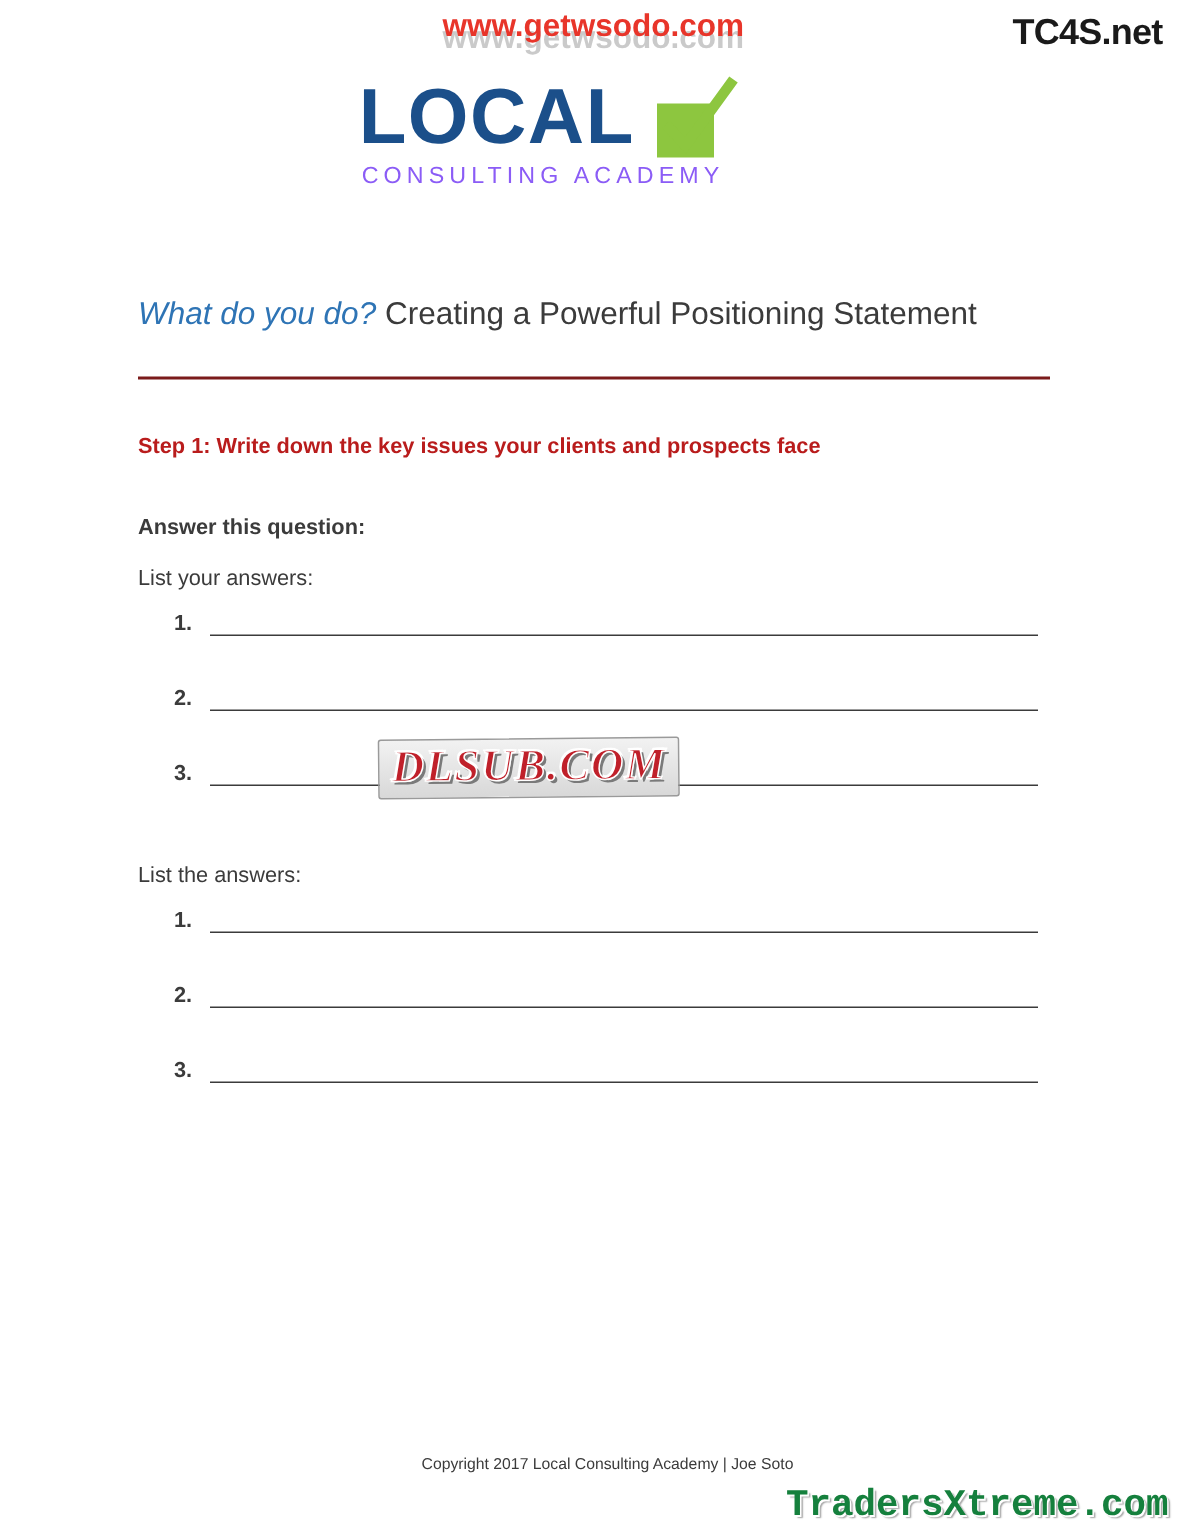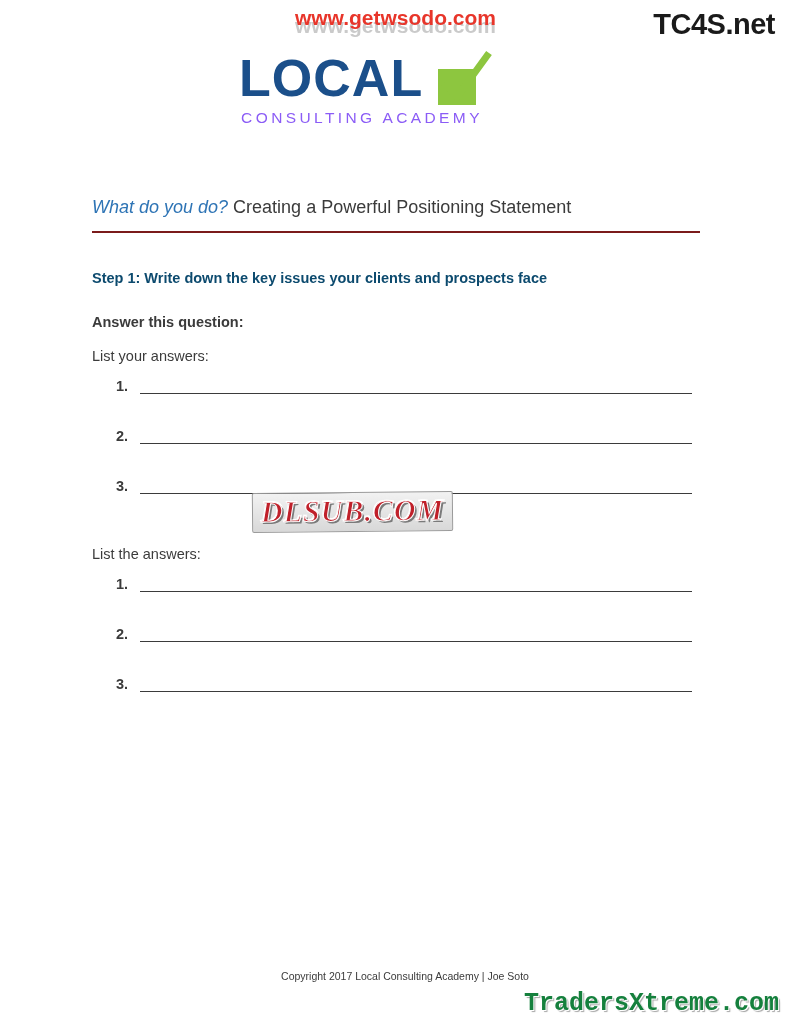--- a/index.html
+++ b/index.html
@@ -42,21 +42,21 @@
     color: #b9b9b9;
     opacity: .75;
     z-index: 29;
     pointer-events: none;
   }
   .wm-tc4s {
     position: absolute;
     top: 8px;
     right: 16px;
     font-family: "Liberation Sans", sans-serif;
-    font-size: 29px;
+    font-size: 24px;
     font-weight: bold;
     color: #1a1a1a;
     letter-spacing: -0.5px;
     z-index: 30;
     pointer-events: none;
   }
   .wm-dlsub {
     position: absolute;
     top: 492px;
     left: 252px;
@@ -137,41 +137,41 @@
 
   
   .doc {
     position: absolute;
     left: 92px;
     top: 196px;
     width: 608px;
     z-index: 5;
   }
   .title-line {
-    font-size: 18px;
+    font-size: 21px;
     color: #3b3b3b;
     line-height: 1.3;
-    margin: 0 0 12px 0;
+    margin: 0 0 28px 0;
   }
   .title-line .em {
     color: #2e74b5;
     font-style: italic;
   }
   .title-rule {
     height: 2px;
     background: #7b1b1b;
     width: 608px;
     margin: 0 0 34px 0;
   }
   .step-head {
     font-size: 14.5px;
     font-weight: bold;
-    color: #0c4a6e;
+    color: #b91c1c;
     line-height: 1.55;
-    margin: 0 0 24px 0;
+    margin: 0 0 34px 0;
   }
   .sub-head {
     font-size: 14.5px;
     font-weight: bold;
     color: #3b3b3b;
     margin: 0 0 18px 0;
   }
   .q-text {
     font-size: 14.5px;
     color: #3b3b3b;

